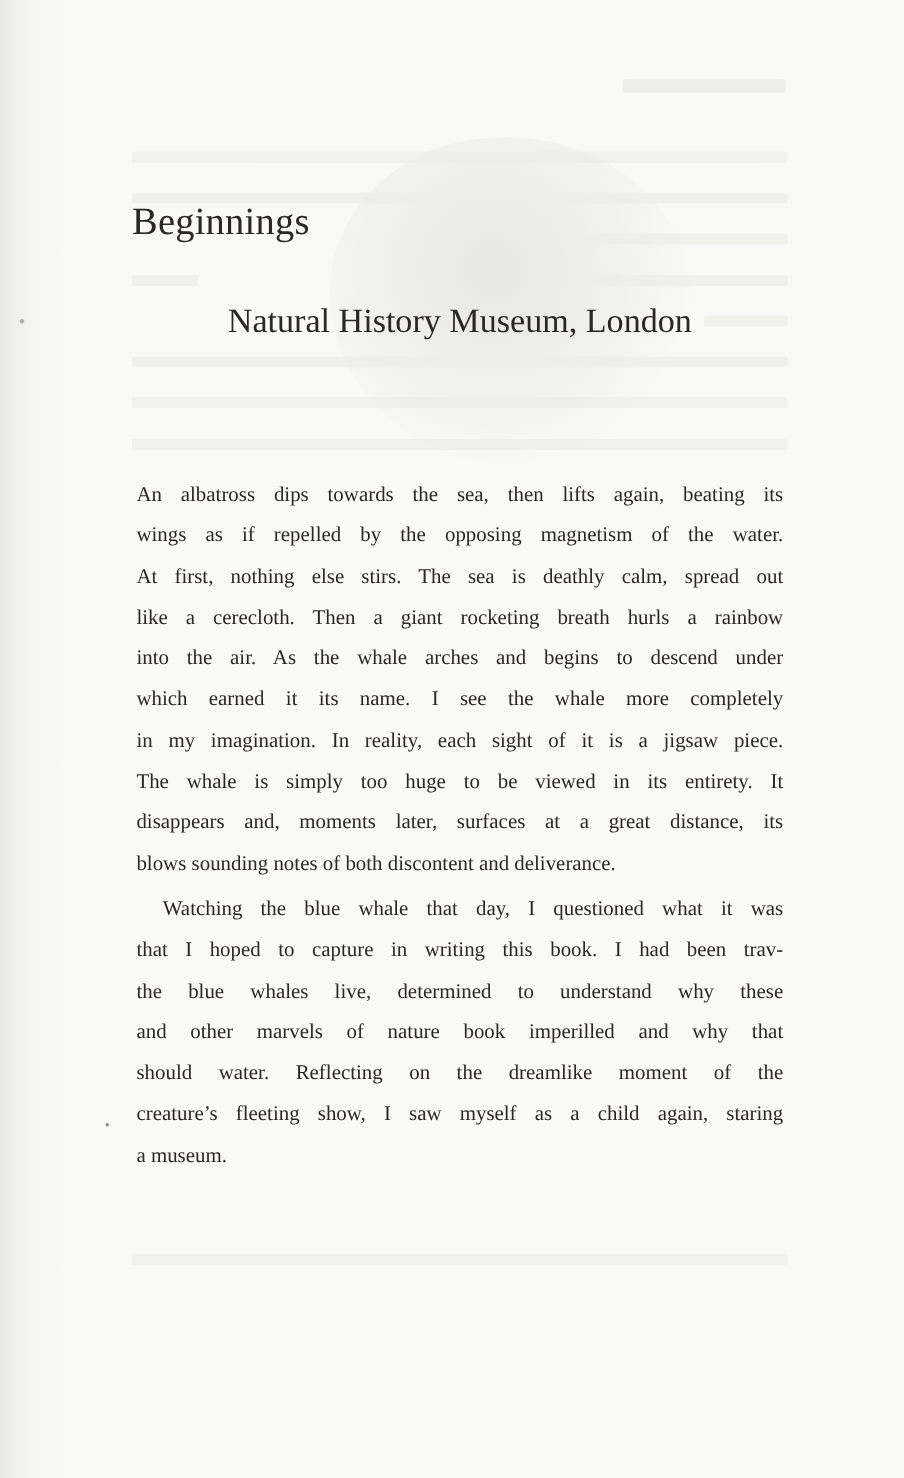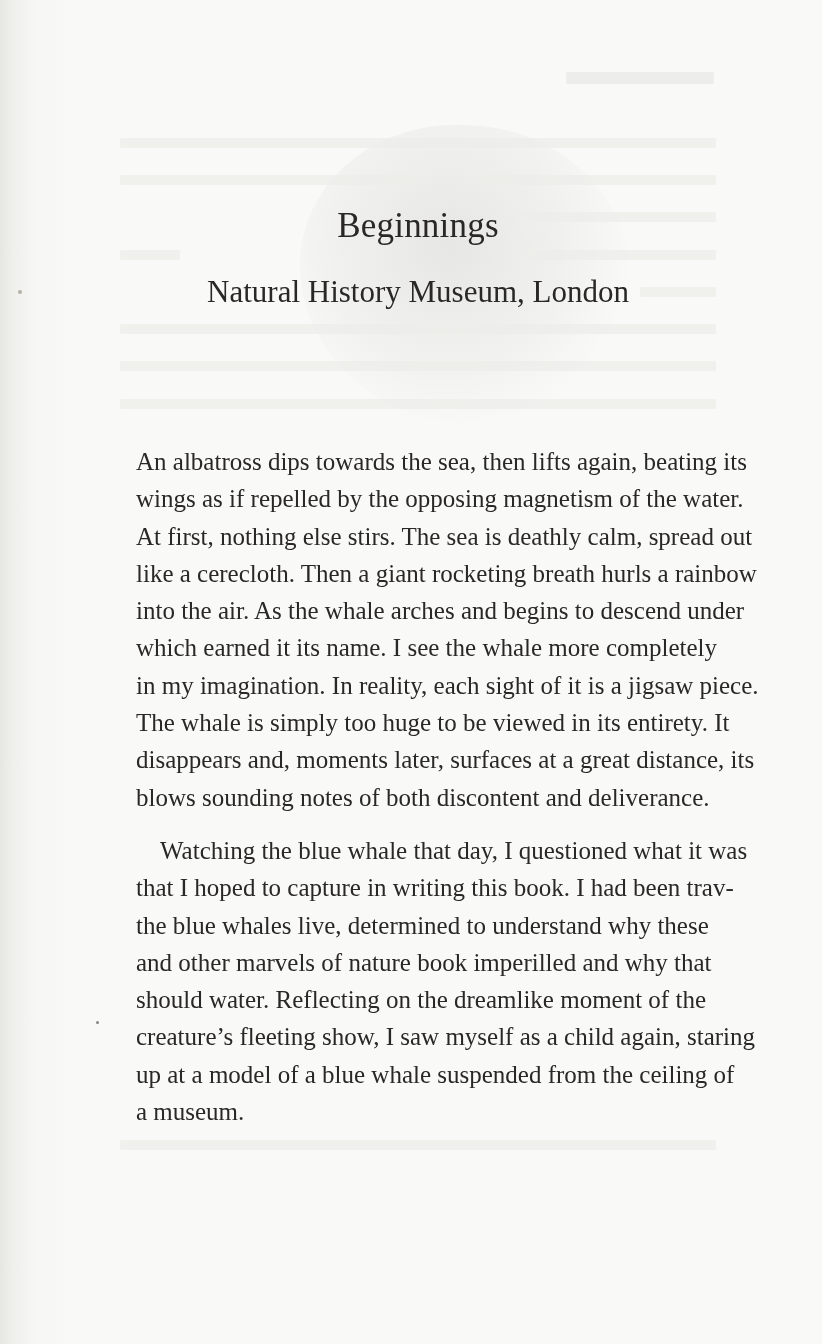--- a/index.html
+++ b/index.html
@@ -73,24 +73,24 @@
     .content {
       position: absolute;
       left: 120px;
       top: 0;
       width: 596px;
       font-family: "Liberation Serif", "DejaVu Serif", serif;
       color: #2a2826;
     }
     .chapter-title {
       position: absolute;
-      top: 204px;
+      top: 180px;
       left: 0;
       width: 596px;
-      text-align: center;
+      text-align: left;
       font-size: 35px;
       line-height: 44px;
       font-weight: normal;
       margin: 0;
       letter-spacing: 0.2px;
     }
     .chapter-subtitle {
       position: absolute;
       top: 270px;
       left: 0;
@@ -101,22 +101,22 @@
       font-weight: normal;
       margin: 0;
     }
     .body-text {
       position: absolute;
       top: 427px;
       left: 0;
       width: 596px;
     }
     .para {
-      margin: 16px;
-      font-size: 25px;
+      margin: 4px;
+      font-size: 19px;
       line-height: 37.3px;
       text-align: justify;
       text-align-last: justify;
       hyphens: none;
     }
     .line {
       display: block;
       text-align: justify;
       text-align-last: justify;
       white-space: nowrap;
@@ -171,18 +171,17 @@
         <span class="line">disappears and, moments later, surfaces at a great distance, its</span>
         <span class="line last">blows sounding notes of both discontent and deliverance.</span>
       </p>
       <p class="para">
         <span class="line indent">Watching the blue whale that day, I questioned what it was</span>
         <span class="line">that I hoped to capture in writing this book. I had been trav-</span>
         <span class="line">the blue whales live, determined to understand why these</span>
         <span class="line">and other marvels of nature book imperilled and why that</span>
         <span class="line">should water. Reflecting on the dreamlike moment of the</span>
         <span class="line">creature’s fleeting show, I saw myself as a child again, staring</span>
-        <span class="line">up at a model of a blue whale suspended from the ceiling of</span>
         <span class="line last">a museum.</span>
       </p>
     </div>
   </div>
 </div>
 
 </body></html>

